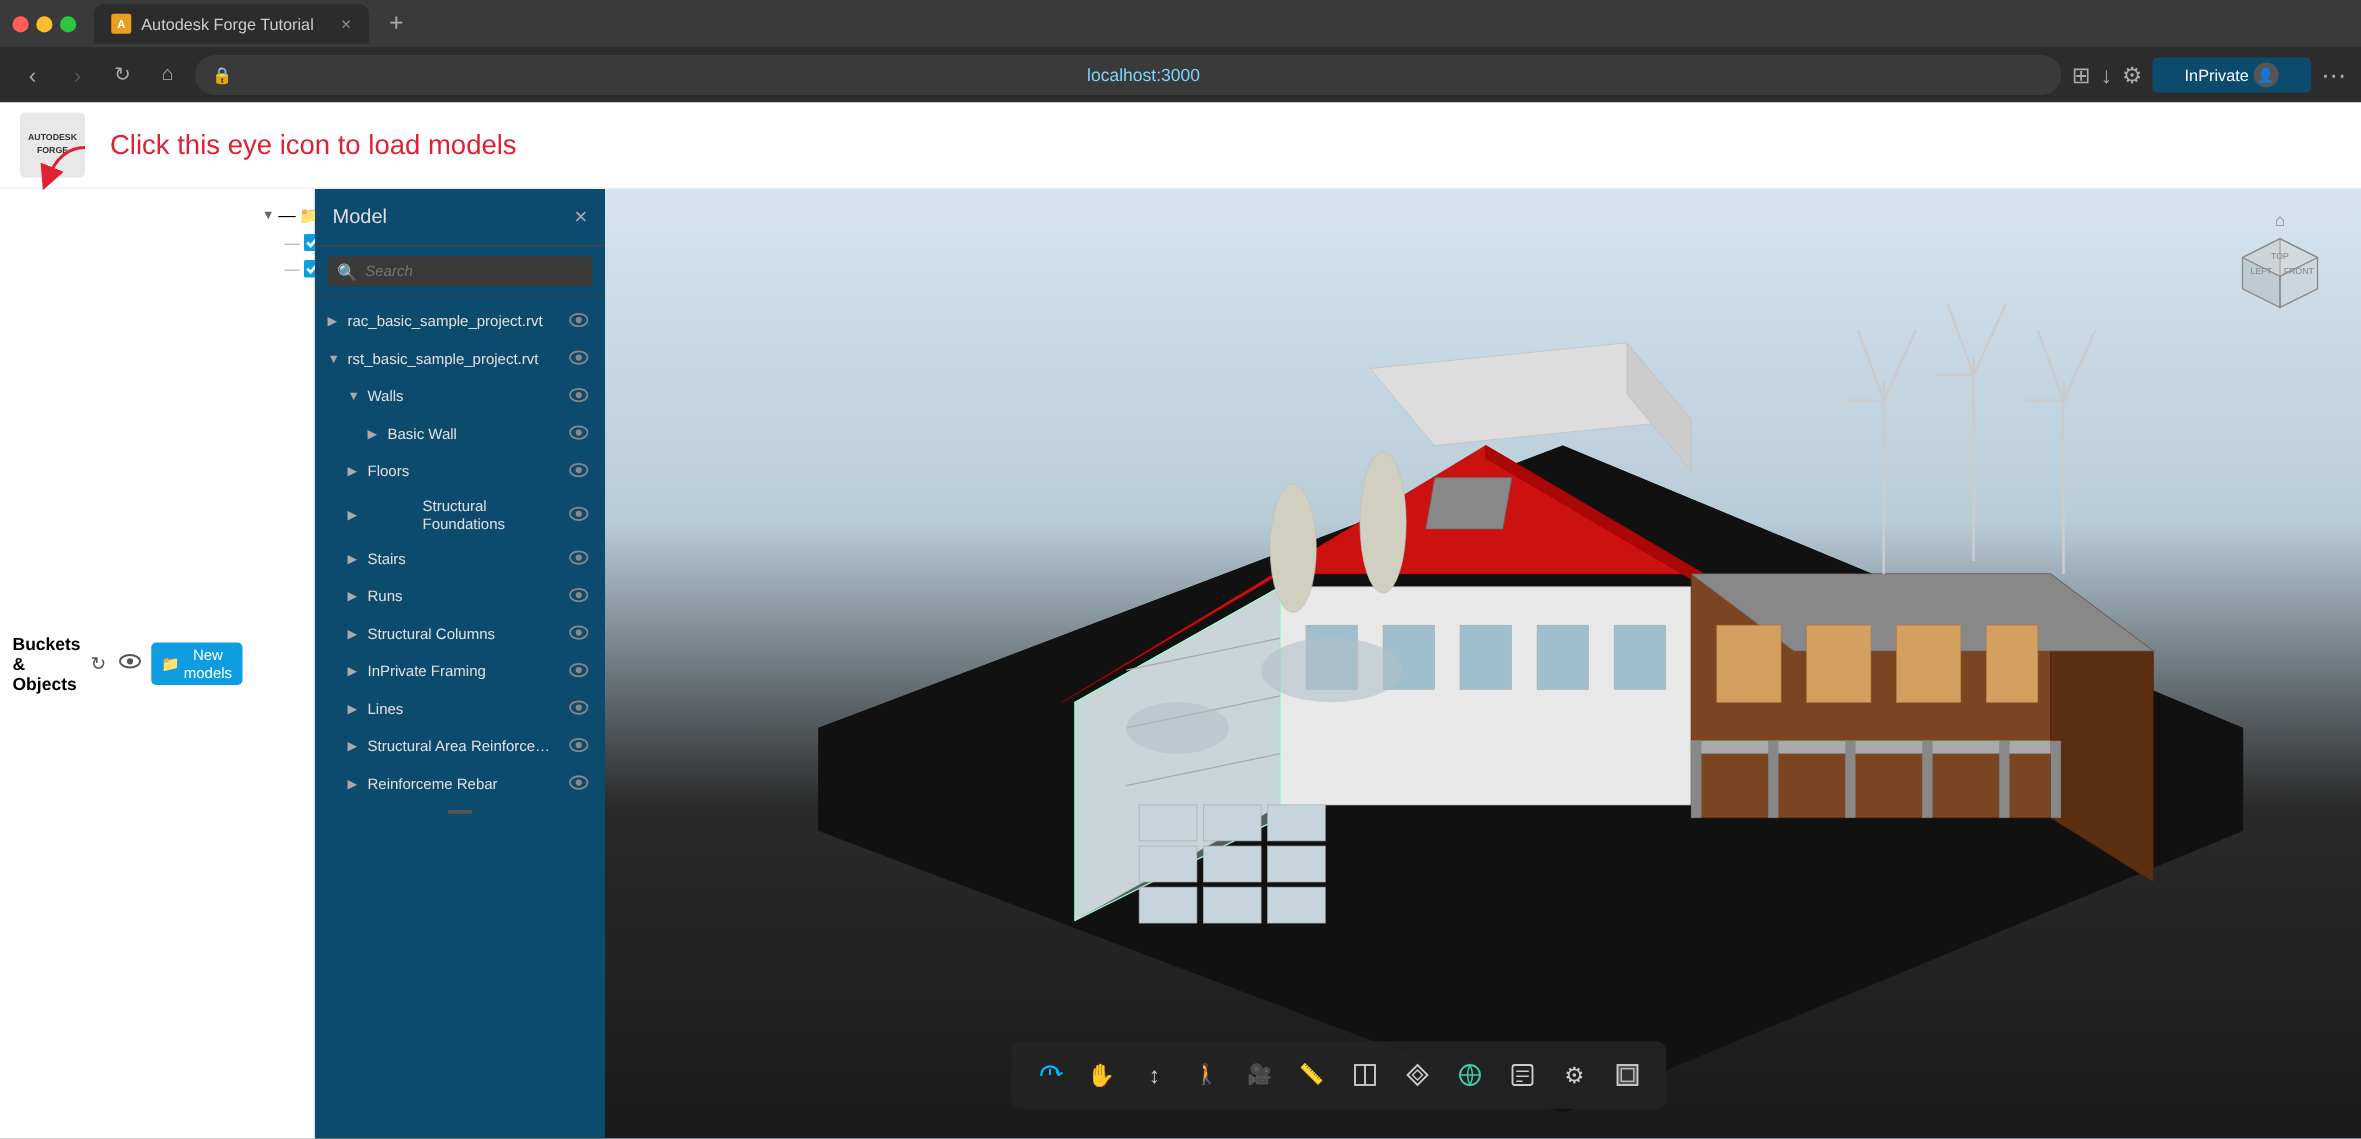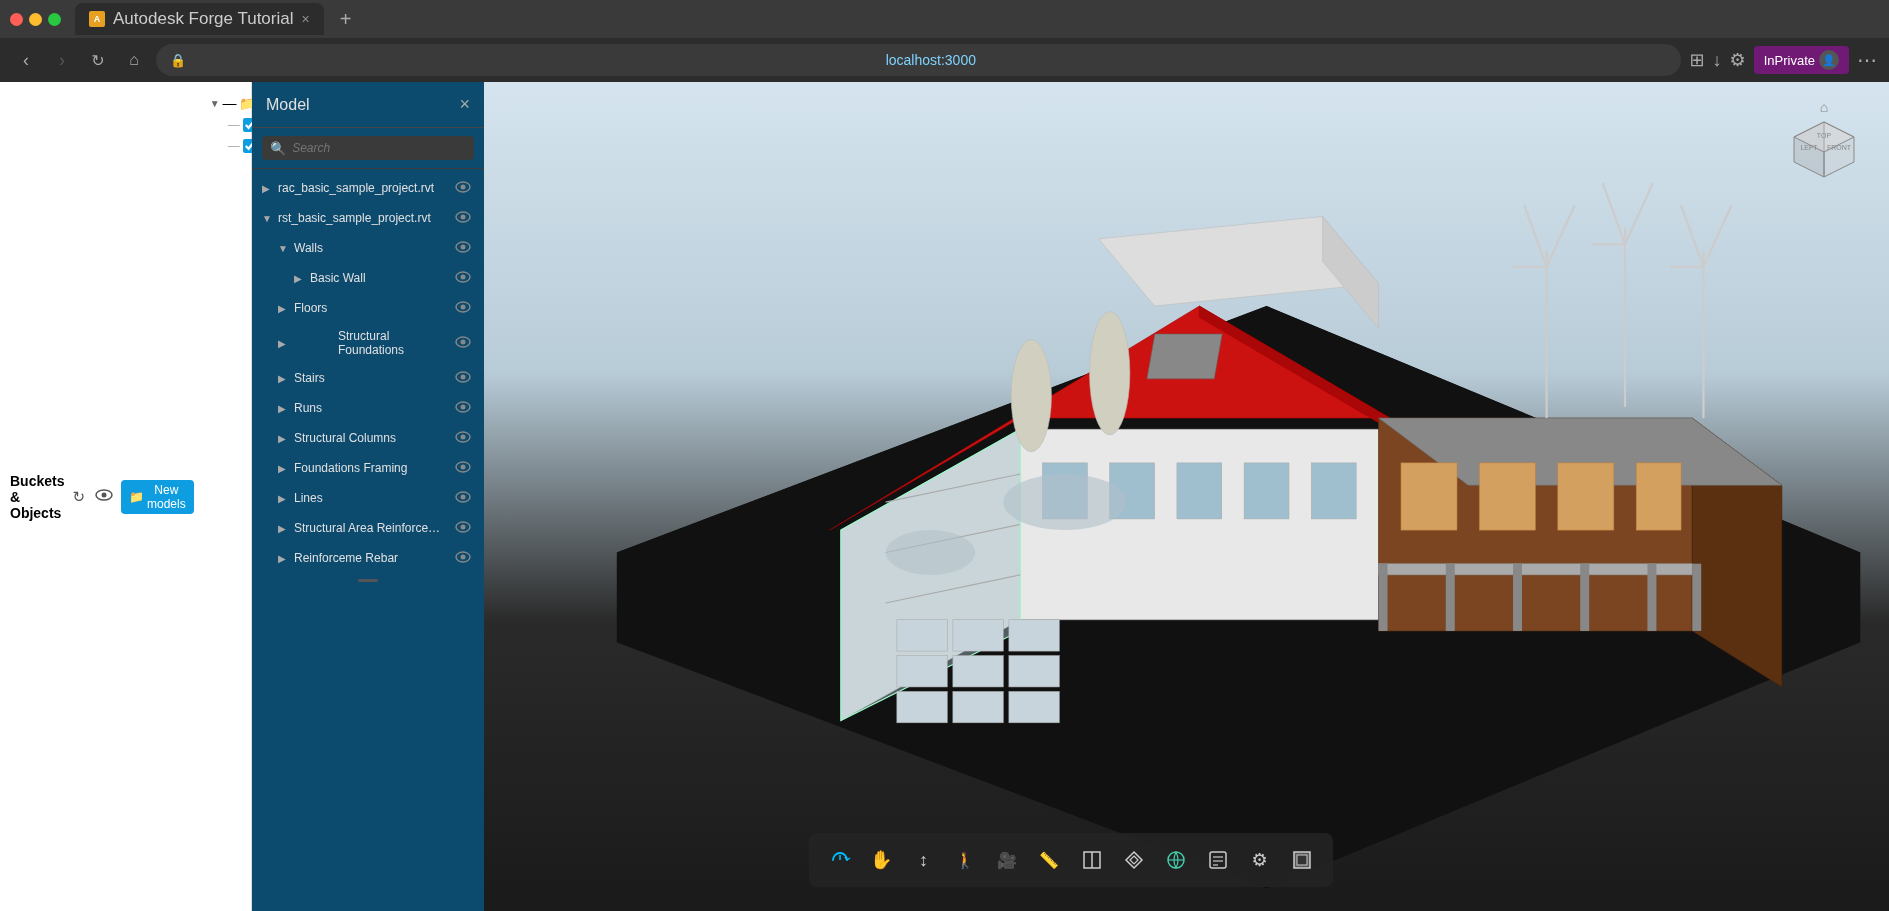--- a/index.html
+++ b/index.html
@@ -11,48 +11,68 @@
 <div style="background:#2c2c2c;">
 
   <div style="display:flex;align-items:center;height:38px;background:#3a3a3a;padding:0 10px;gap:8px;">
     <div style="display:flex;gap:6px;margin-right:6px;">
       <div style="width:13px;height:13px;border-radius:50%;background:#ff5f57;"></div>
       <div style="width:13px;height:13px;border-radius:50%;background:#febc2e;"></div>
       <div style="width:13px;height:13px;border-radius:50%;background:#28c840;"></div>
     </div>
     <div style="display:flex;align-items:center;gap:8px;background:#2c2c2c;color:#ccc;font-size:13px;padding:0 14px;border-radius:8px 8px 0 0;height:32px;min-width:220px;">
       <div style="width:16px;height:16px;background:#e8a020;border-radius:2px;display:flex;align-items:center;justify-content:center;font-size:9px;color:#fff;font-weight:bold;">A</div>
-      <span style="font-size:17px;">Autodesk Forge Tutorial</span>
+      <span style="font-size:13px;">Autodesk Forge Tutorial</span>
       <span style="margin-left:auto;opacity:0.6;cursor:pointer;font-size:14px;">×</span>
     </div>
     <button style="background:none;border:none;color:#aaa;font-size:20px;cursor:pointer;width:28px;height:28px;display:flex;align-items:center;justify-content:center;border-radius:50%;">+</button>
   </div>
 
   <div style="display:flex;align-items:center;height:44px;background:#2c2c2c;padding:0 12px;gap:8px;">
     <button style="background:none;border:none;color:#aaa;font-size:18px;cursor:pointer;width:28px;height:28px;display:flex;align-items:center;justify-content:center;">‹</button>
     <button style="background:none;border:none;color:#555;font-size:18px;cursor:pointer;width:28px;height:28px;display:flex;align-items:center;justify-content:center;">›</button>
     <button style="background:none;border:none;color:#aaa;font-size:16px;cursor:pointer;width:28px;height:28px;display:flex;align-items:center;justify-content:center;">↻</button>
     <button style="background:none;border:none;color:#aaa;font-size:16px;cursor:pointer;width:28px;height:28px;display:flex;align-items:center;justify-content:center;">⌂</button>
     <div style="flex:1;background:#3a3a3a;border-radius:20px;display:flex;align-items:center;padding:0 14px;height:32px;gap:8px;">
       <span style="color:#aaa;font-size:13px;">🔒</span>
       <input style="flex: 1 1 0%; background: none; border: none; color: #7dd3fc; font-size: 14px; outline: none; text-align: center;" value="localhost:3000">
     </div>
     <button style="background:none;border:none;color:#aaa;font-size:18px;cursor:pointer;">⊞</button>
     <button style="background:none;border:none;color:#aaa;font-size:18px;cursor:pointer;">↓</button>
     <button style="background:none;border:none;color:#aaa;font-size:18px;cursor:pointer;">⚙</button>
-    <button style="background:#701a75;color:#fff;border:none;border-radius:4px;padding:4px 10px;font-size:13px;cursor:pointer;display:flex;align-items:center;gap:4px;">
+    <button style="background:#0c4a6e;color:#fff;border:none;border-radius:4px;padding:4px 26px;font-size:13px;cursor:pointer;display:flex;align-items:center;gap:4px;">
       <span>InPrivate</span>
       <span style="background:#555;border-radius:50%;width:20px;height:20px;display:flex;align-items:center;justify-content:center;font-size:11px;">👤</span>
     </button>
     <button style="background:none;border:none;color:#aaa;font-size:20px;cursor:pointer;">⋯</button>
   </div>
 </div>
 
 <div style="display:flex;flex-direction:column;height:calc(911px - 82px);background:#fff;">
 
+  <div style="display:flex;align-items:center;padding:8px 16px;border-bottom:1px solid #eee;background:#fff;min-height:68px;">
+    <div style="display:flex;align-items:center;gap:6px;margin-right:20px;">
+      <div style="width:52px;height:52px;background:#e8e8e8;border-radius:4px;display:flex;flex-direction:column;align-items:center;justify-content:center;font-size:7px;color:#333;font-weight:bold;line-height:1.4;">
+        <span>AUTODESK</span>
+        <span>FORGE</span>
+      </div>
+    </div>
+
+    <div style="position:relative;display:flex;align-items:center;gap:10px;">
+      <svg width="50" height="40" style="position:absolute;left:-60px;top:10px;">
+        <defs>
+            <marker id="ah" markerWidth="8" markerHeight="8" refX="4" refY="4" orient="auto">
+              <path d="M0,0 L8,4 L0,8 Z" fill="#e02035"></path>
+            </marker>
+          </defs>
+        <path d="M 40 5 Q 20 5 10 30" stroke="#e02035" stroke-width="2.5" fill="none" marker-end="url(#ah)"></path>
+      </svg>
+      <span style="font-size:22px;color:#e02035;font-weight:400;">Click this eye icon to load models</span>
+    </div>
+  </div>
 
   <div style="display:flex;flex:1;overflow:hidden;">
 
     <div style="width:252px;min-width:252px;background:#fff;border-right:1px solid #ddd;display:flex;padding:6px 0;">
 
       <div style="display:flex;align-items:center;gap:6px;padding:6px 10px;font-size:14px;font-weight:600;">
         <span style="flex:1;">Buckets &amp; Objects</span>
         <button style="background:none;border:none;cursor:pointer;color:#555;font-size:15px;padding:2px;" title="Refresh">↻</button>
         <button style="background:none;border:none;cursor:pointer;color:#555;font-size:15px;padding:2px;" title="Eye">
           <svg width="18" height="14" viewBox="0 0 18 14">
@@ -298,21 +318,21 @@
             <button style="background:none;border:none;color:#888;cursor:pointer;font-size:14px;padding:1px 3px;">
               <svg width="16" height="12" viewBox="0 0 16 12">
                   <ellipse cx="8" cy="6" rx="7" ry="5" fill="none" stroke="#888" stroke-width="1.4"></ellipse>
                   <circle cx="8" cy="6" r="2.5" fill="#888"></circle>
                 </svg>
             </button>
           </div>
 
           <div style="display:flex;align-items:center;padding:6px 10px 6px 26px;cursor:pointer;gap:4px;">
             <span style="font-size:10px;color:#aaa;width:12px;">▶</span>
-            <span style="flex:1;font-size:12px;">Foundations Framing</span>
+            <span style="flex:1;font-size:12px;">InPrivate Framing</span>
             <button style="background:none;border:none;color:#888;cursor:pointer;font-size:14px;padding:1px 3px;">
               <svg width="16" height="12" viewBox="0 0 16 12">
                   <ellipse cx="8" cy="6" rx="7" ry="5" fill="none" stroke="#888" stroke-width="1.4"></ellipse>
                   <circle cx="8" cy="6" r="2.5" fill="#888"></circle>
                 </svg>
             </button>
           </div>
 
           <div style="display:flex;align-items:center;padding:6px 10px 6px 26px;cursor:pointer;gap:4px;">
             <span style="font-size:10px;color:#aaa;width:12px;">▶</span>

